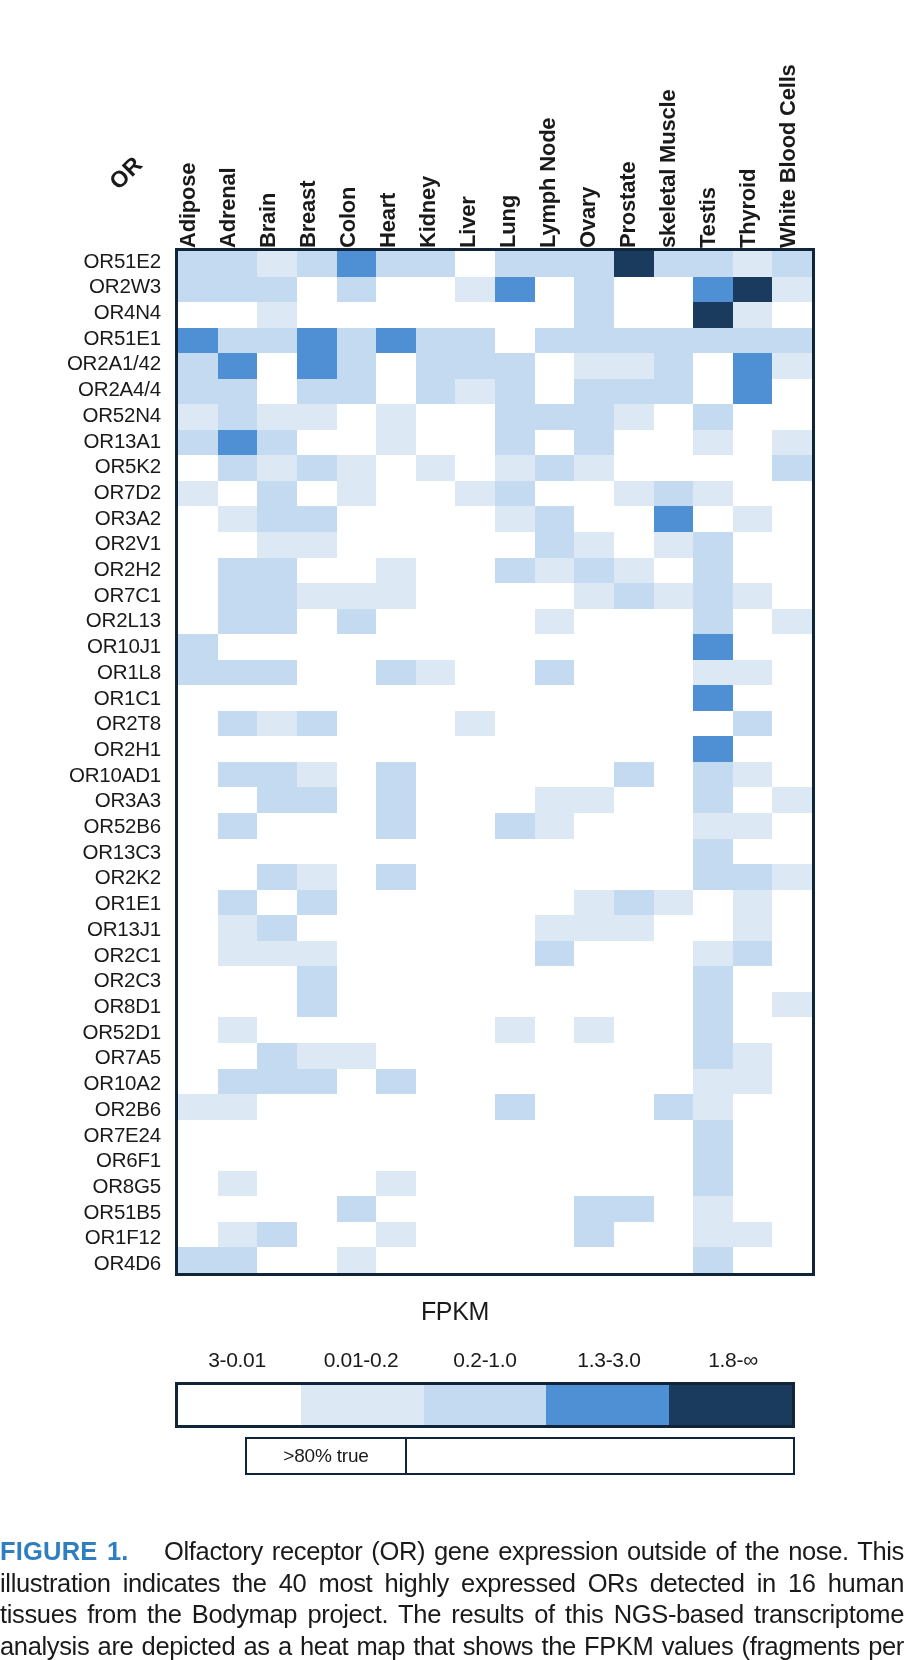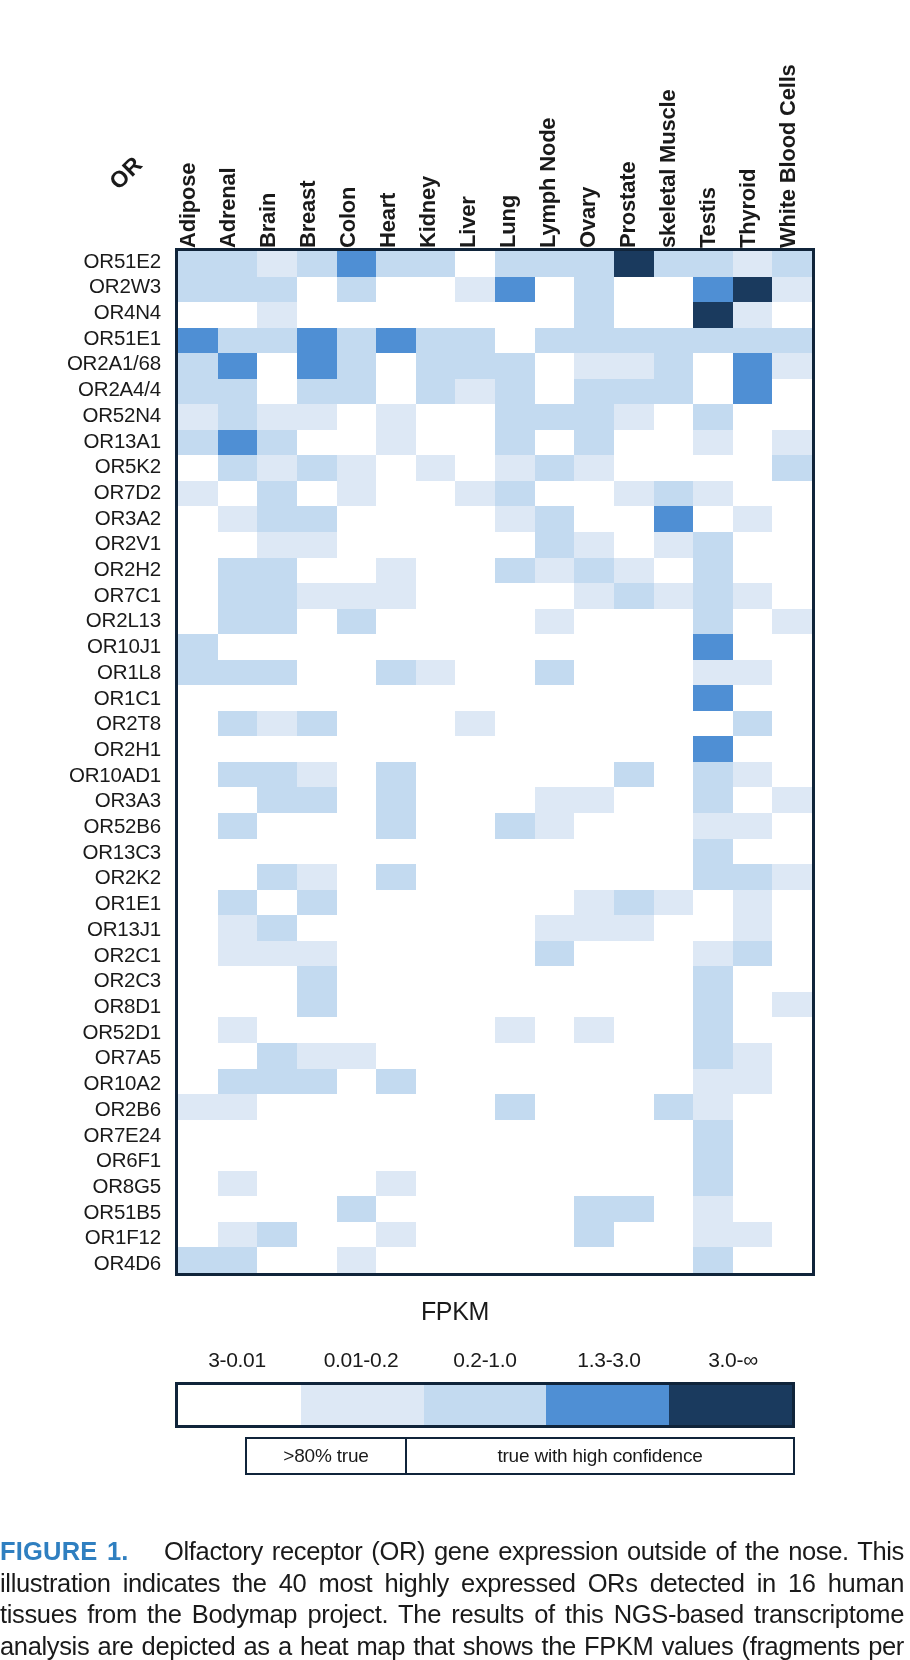--- a/index.html
+++ b/index.html
@@ -188,21 +188,21 @@
     <div class="col-label" style="left: 553px;">Testis</div>
     <div class="col-label" style="left: 593px;">Thyroid</div>
     <div class="col-label" style="left: 633px;">White Blood Cells</div>
   </div>
 
 <div id="row-label-col">
     <div class="row-label">OR51E2</div>
     <div class="row-label">OR2W3</div>
     <div class="row-label">OR4N4</div>
     <div class="row-label">OR51E1</div>
-    <div class="row-label">OR2A1/68</div>
+    <div class="row-label">OR2A1/42</div>
     <div class="row-label">OR2A4/4</div>
     <div class="row-label">OR52N4</div>
     <div class="row-label">OR13A1</div>
     <div class="row-label">OR5K2</div>
     <div class="row-label">OR7D2</div>
     <div class="row-label">OR3A2</div>
     <div class="row-label">OR2V1</div>
     <div class="row-label">OR2H2</div>
     <div class="row-label">OR7C1</div>
     <div class="row-label">OR2L13</div>
@@ -877,32 +877,31 @@
       <div class="cell" style="background: rgb(255, 255, 255);"></div>
     </div>
 </div>
 
 <div id="fpkm-title">FPKM</div>
 <div id="legend-bin-labels">
     <div class="bin-label">3-0.01</div>
     <div class="bin-label">0.01-0.2</div>
     <div class="bin-label">0.2-1.0</div>
     <div class="bin-label">1.3-3.0</div>
-    <div class="bin-label">3.0-∞</div>
+    <div class="bin-label">1.8-∞</div>
   </div>
 <div id="legend-bar">
     <div class="bin-swatch" style="background: rgb(255, 255, 255);"></div>
     <div class="bin-swatch" style="background: rgb(221, 232, 245);"></div>
     <div class="bin-swatch" style="background: rgb(195, 218, 240);"></div>
     <div class="bin-swatch" style="background: rgb(79, 143, 212);"></div>
     <div class="bin-swatch" style="background: rgb(26, 58, 94);"></div>
   </div>
 
 <div id="confidence-bar">
   <div id="conf-seg-left" class="conf-seg">&gt;80% true</div>
-  <div id="conf-seg-right" class="conf-seg">true with high confidence</div>
 </div>
 
 <div id="caption">
   <span id="caption-figure-label">FIGURE 1.</span>
   <span>&nbsp;&nbsp;</span>
   <span id="caption-text">Olfactory receptor (OR) gene expression outside of the nose. This illustration indicates the 40 most highly expressed ORs detected in 16 human tissues from the Bodymap project. The results of this NGS-based transcriptome analysis are depicted as a heat map that shows the FPKM values (fragments per kilobase per</span>
 </div>
 
 </body></html>

